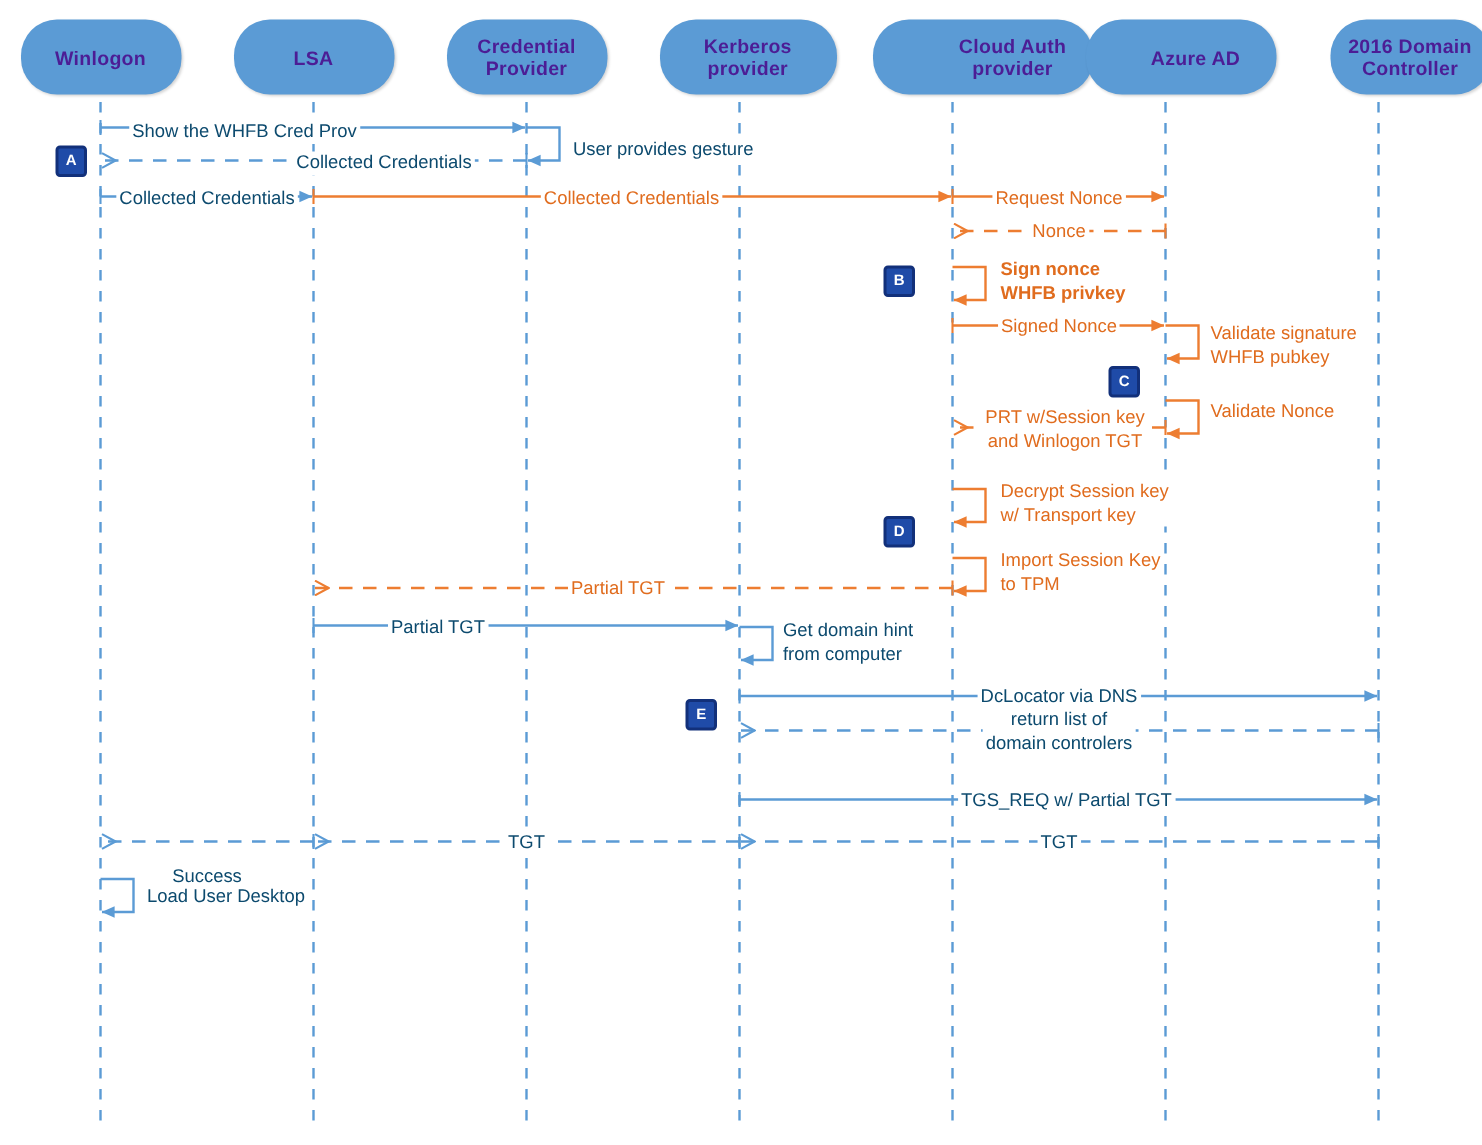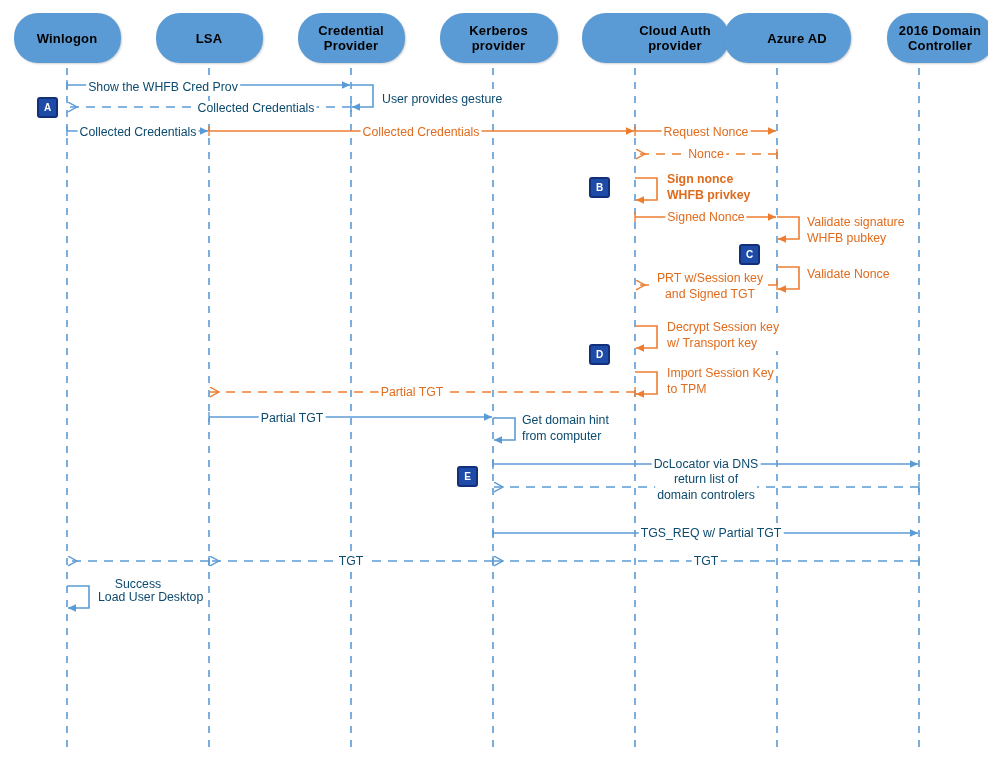--- a/index.html
+++ b/index.html
@@ -7,21 +7,21 @@
     width:988px;height:763px;background:#ffffff;
     font-family:"Liberation Sans", sans-serif;
     overflow:hidden;position:relative;
   }
   #stage{position:absolute;left:0;top:0;width:988px;height:763px;}
   svg#diagram{position:absolute;left:0;top:0;width:988px;height:763px;}
 
   .hdr-box{
     position:absolute;background:#5B9BD5;
     display:flex;align-items:center;justify-content:center;
-    text-align:center;color:#000000;font-weight:bold;font-size:13px;
+    text-align:center;color:#4c1d95;font-weight:bold;font-size:13px;
     line-height:15px;letter-spacing:.2px;
     box-shadow:1px 1px 2px rgba(0,0,0,.18);
     border-radius:24px;
   }
   .hdr-box span{display:block;padding:0 4px;}
 
   .badge{
     position:absolute;width:17px;height:17px;background:#1F4BA8;
     border:2px solid #12307A;border-radius:3px;
     color:#ffffff;font-size:10px;font-weight:bold;
@@ -196,21 +196,21 @@
       <div class="lbl or ctr" style="left: 421px; top: 125px;">Collected Credentials</div>
       <div class="lbl or ctr" style="left: 706px; top: 125px;">Request Nonce</div>
       <div class="lbl or ctr" style="left: 706px; top: 147px;">Nonce</div>
       <div class="lbl or lft" style="left: 665px; top: 172px; font-weight: bold;">Sign nonce
 WHFB privkey</div>
       <div class="lbl or ctr" style="left: 706px; top: 210px;">Signed Nonce</div>
       <div class="lbl or lft" style="left: 805px; top: 215px;">Validate signature
 WHFB pubkey</div>
       <div class="lbl or lft" style="left: 805px; top: 267px;">Validate Nonce</div>
       <div class="lbl or ctr" style="left: 710px; top: 271px;">PRT w/Session key
-and Signed TGT</div>
+and Winlogon TGT</div>
       <div class="lbl or lft" style="left: 665px; top: 320px;">Decrypt Session key
 w/ Transport key</div>
       <div class="lbl or lft" style="left: 665px; top: 366px;">Import Session Key
 to TPM</div>
       <div class="lbl or ctr" style="left: 412px; top: 385px;">Partial TGT</div>
       <div class="lbl ctr" style="left: 292px; top: 411px;">Partial TGT</div>
       <div class="lbl lft" style="left: 520px; top: 413px;">Get domain hint
 from computer</div>
       <div class="lbl ctr" style="left: 706px; top: 457px;">DcLocator via DNS</div>
       <div class="lbl ctr" style="left: 706px; top: 472px;">return list of

